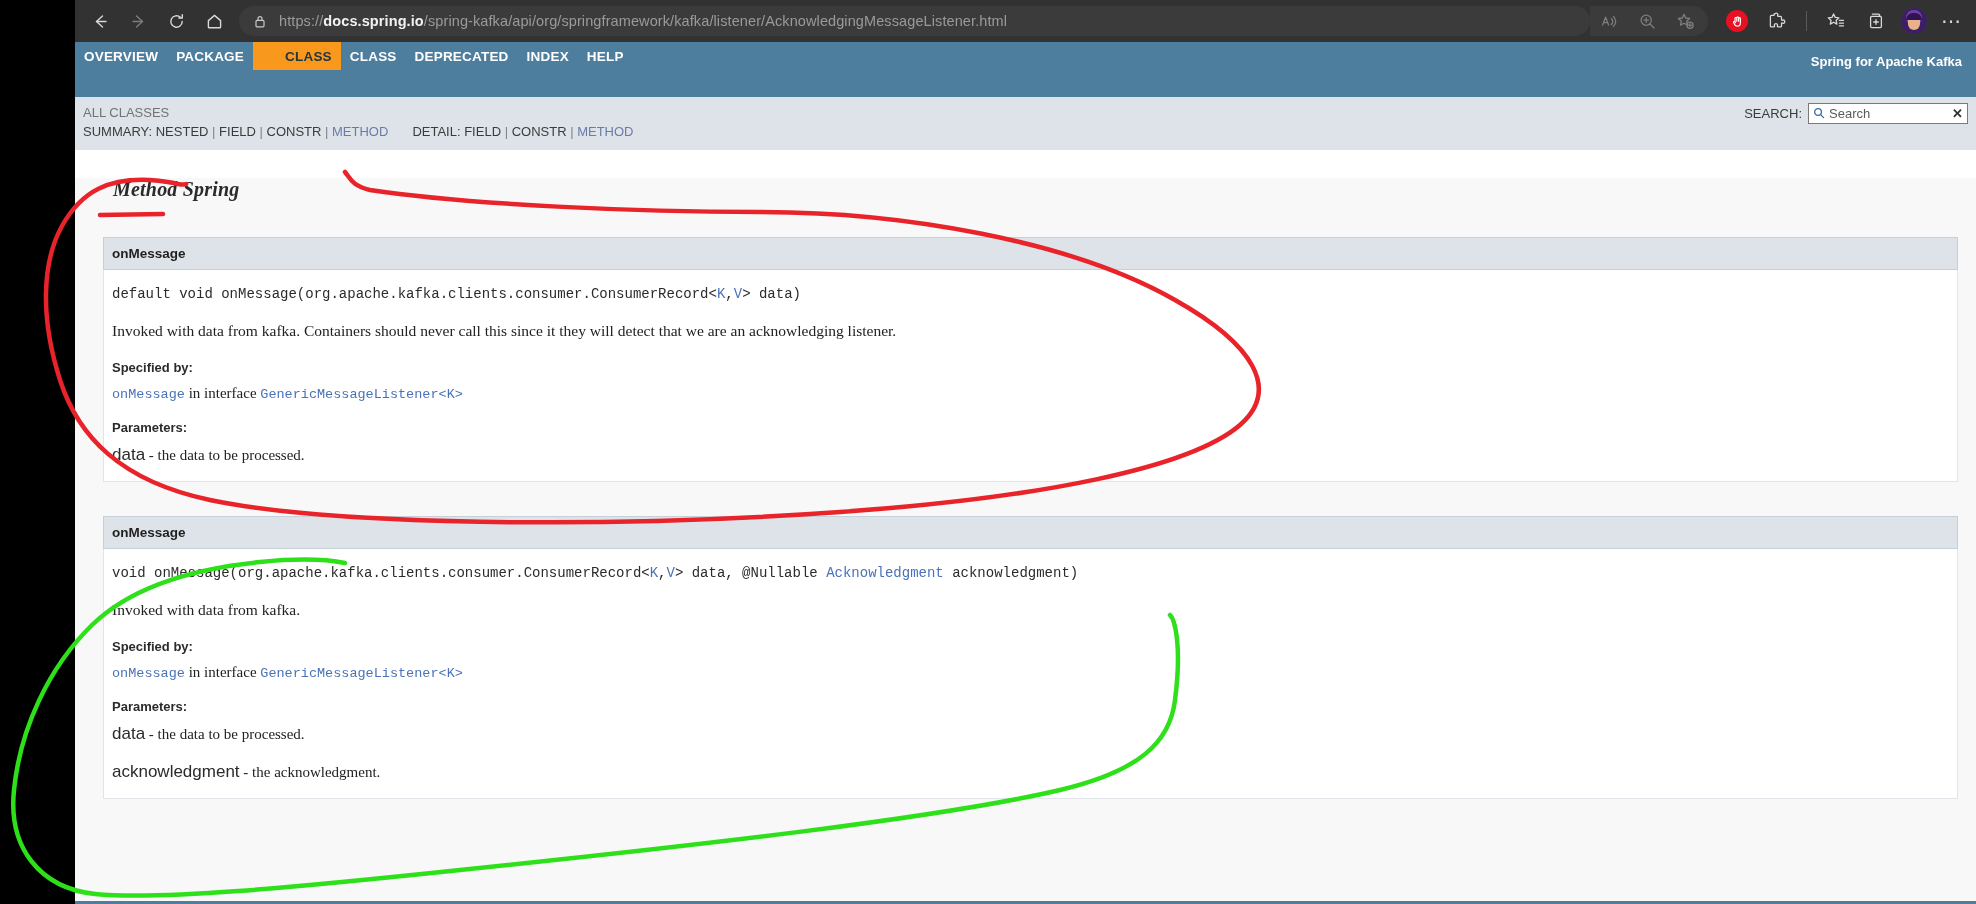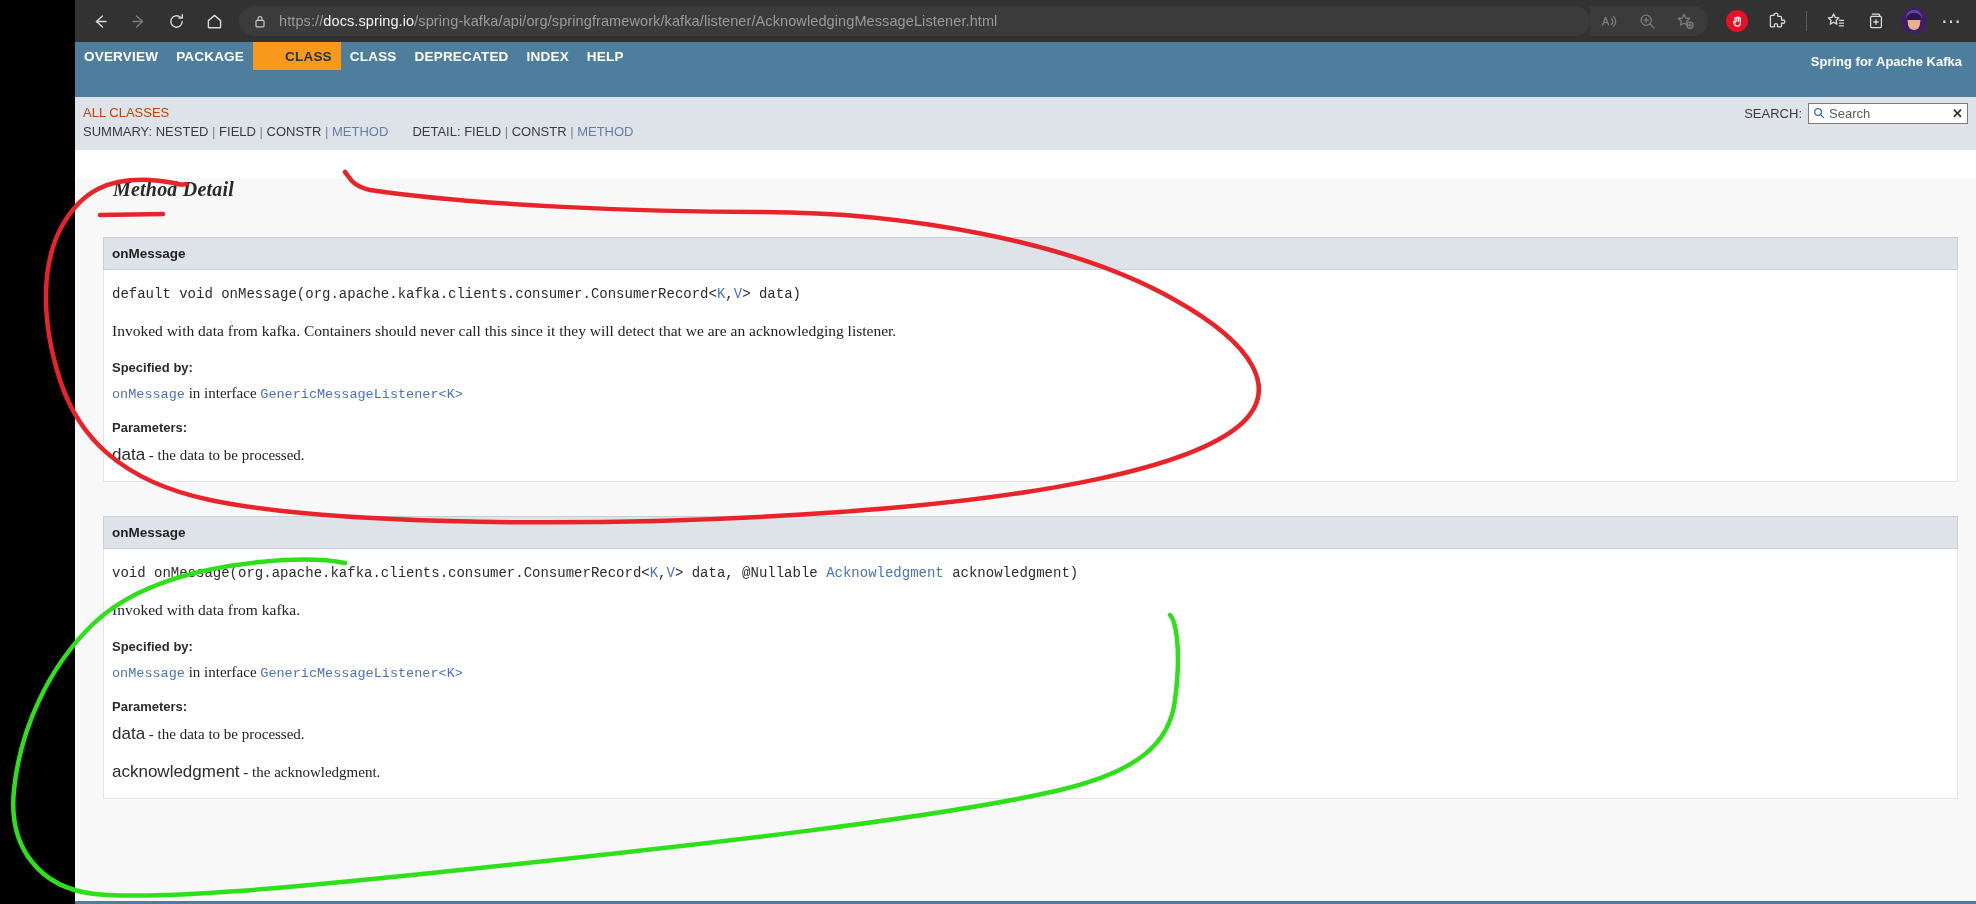--- a/index.html
+++ b/index.html
@@ -59,21 +59,21 @@
   }
   .lock-ico { color: #c9c9c9; margin-right: 12px; flex: 0 0 auto; display:flex; }
   .url {
     font-size: 14.5px;
     color: #9a9a9a;
     white-space: nowrap;
     overflow: hidden;
     text-overflow: clip;
     letter-spacing: .1px;
   }
-  .url b { color: #f2f2f2; font-weight: 400; }
+  .url b { color: #f2f2f2; font-weight: 700; }
 
   .tb-right {
     display: flex; align-items: center; flex: 0 0 auto; gap: 2px;
   }
   .omni-inner-icons {
     display: flex; align-items: center; flex: 0 0 auto;
     background: #3b3b3b;
     border-radius: 0 15px 15px 0;
     height: 30px;
     margin-left: -10px;
@@ -146,21 +146,21 @@
   }
   .jd-topnav-pad { background:#4e7e9e; height: 27px; }
 
   
   .jd-subnav {
     background: #dee3e9;
     padding: 6px 0 8px 0;
     position: relative;
   }
   .jd-allclasses {
-    color: #c2410c;
+    color: #737373;
     font-size: 13px;
     padding-left: 8px;
     line-height: 19px;
   }
   .jd-summaryline {
     font-size: 13px;
     color: #3b3b3b;
     padding-left: 8px;
     line-height: 20px;
     display: flex;
@@ -424,21 +424,21 @@
           </span>
           <span class="search-ph">Search</span>
           <span class="search-clear">✕</span>
         </div>
       </div>
     </div>
 
     <div class="content">
       <div class="content-inner">
 
-        <h2 class="method-detail">Method Detail</h2>
+        <h2 class="method-detail">Method Spring</h2>
 
         <div class="member-wrap">
           <div class="member-head">onMessage</div>
           <div class="member">
             <div class="member-body">
               <div class="sig"><span>default void onMessage(org.apache.kafka.clients.consumer.ConsumerRecord&lt;</span><span class="tp">K</span><span>,</span><span class="tp">V</span><span>&gt; data)</span></div>
 
               <p class="desc">Invoked with data from kafka. Containers should never call this since it they will detect that we are an acknowledging listener.</p>
 
               <dl>

